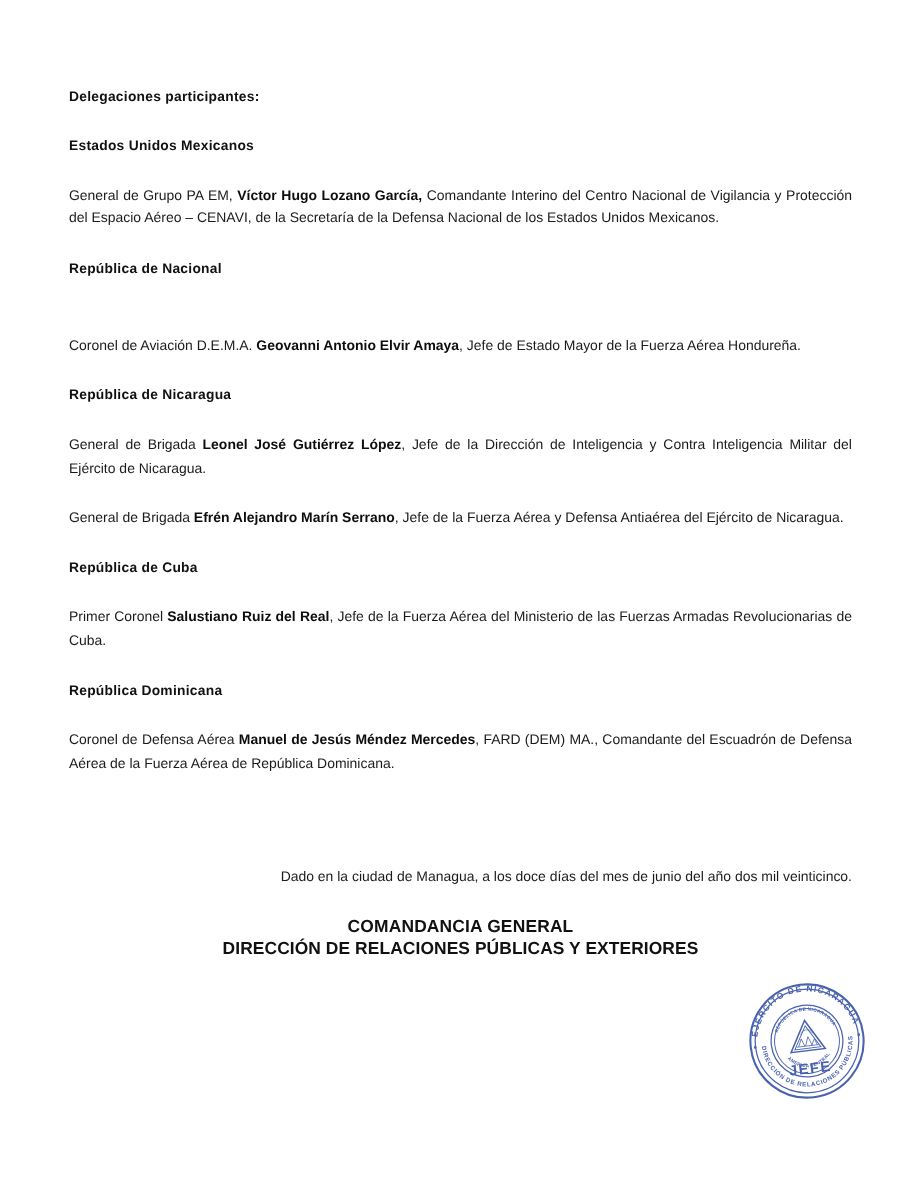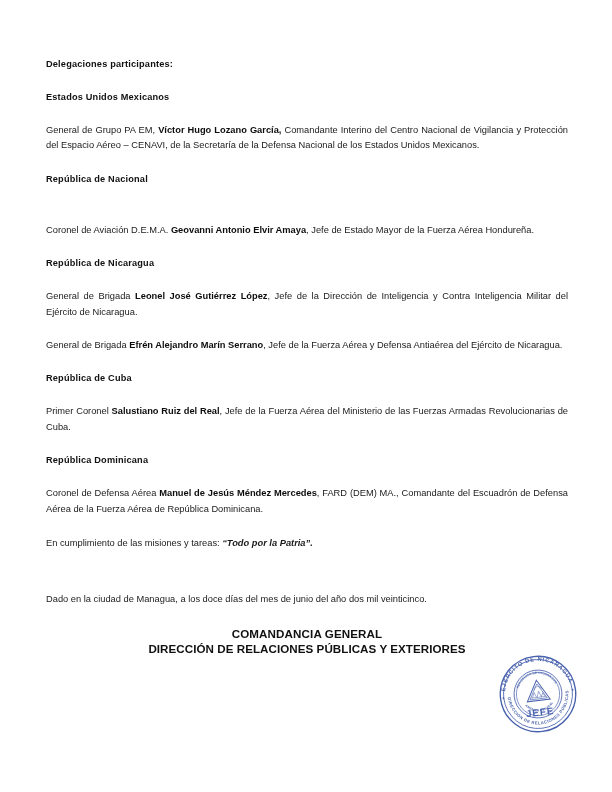--- a/index.html
+++ b/index.html
@@ -126,25 +126,24 @@
     <div class="heading">República de Cuba</div>
     <div class="gap-head"></div>
     <p class="para"><span>Primer Coronel </span><b>Salustiano Ruiz del Real</b><span>, Jefe de la Fuerza Aérea del Ministerio de las Fuerzas Armadas Revolucionarias de Cuba.</span></p>
 
     <div class="gap-para"></div>
     <div class="heading">República Dominicana</div>
     <div class="gap-head"></div>
     <p class="para"><span>Coronel de Defensa Aérea </span><b>Manuel de Jesús Méndez Mercedes</b><span>, FARD (DEM) MA., Comandante del Escuadrón de Defensa Aérea de la Fuerza Aérea de República Dominicana.</span></p>
 
     <div class="gap-motto"></div>
-    <p class="para"><span>En cumplimiento de las misiones y tareas: </span><span class="motto">“Todo por la Patria”.</span></p>
     <div class="gap-motto"></div>
 
     <div class="gap-final"></div>
-    <p class="para" style="text-align:left;">Dado en la ciudad de Managua, a los doce días del mes de junio del año dos mil veinticinco.</p>
+    <p class="para" style="text-align:right;">Dado en la ciudad de Managua, a los doce días del mes de junio del año dos mil veinticinco.</p>
 
     <div class="footer-block">
       <div class="footer-line">COMANDANCIA GENERAL</div>
       <div class="footer-line wide">DIRECCIÓN DE RELACIONES PÚBLICAS Y EXTERIORES</div>
     </div>
 
   </div>
 
   <div class="seal">
     <svg viewBox="0 0 100 100" xmlns="http://www.w3.org/2000/svg" aria-hidden="true">

